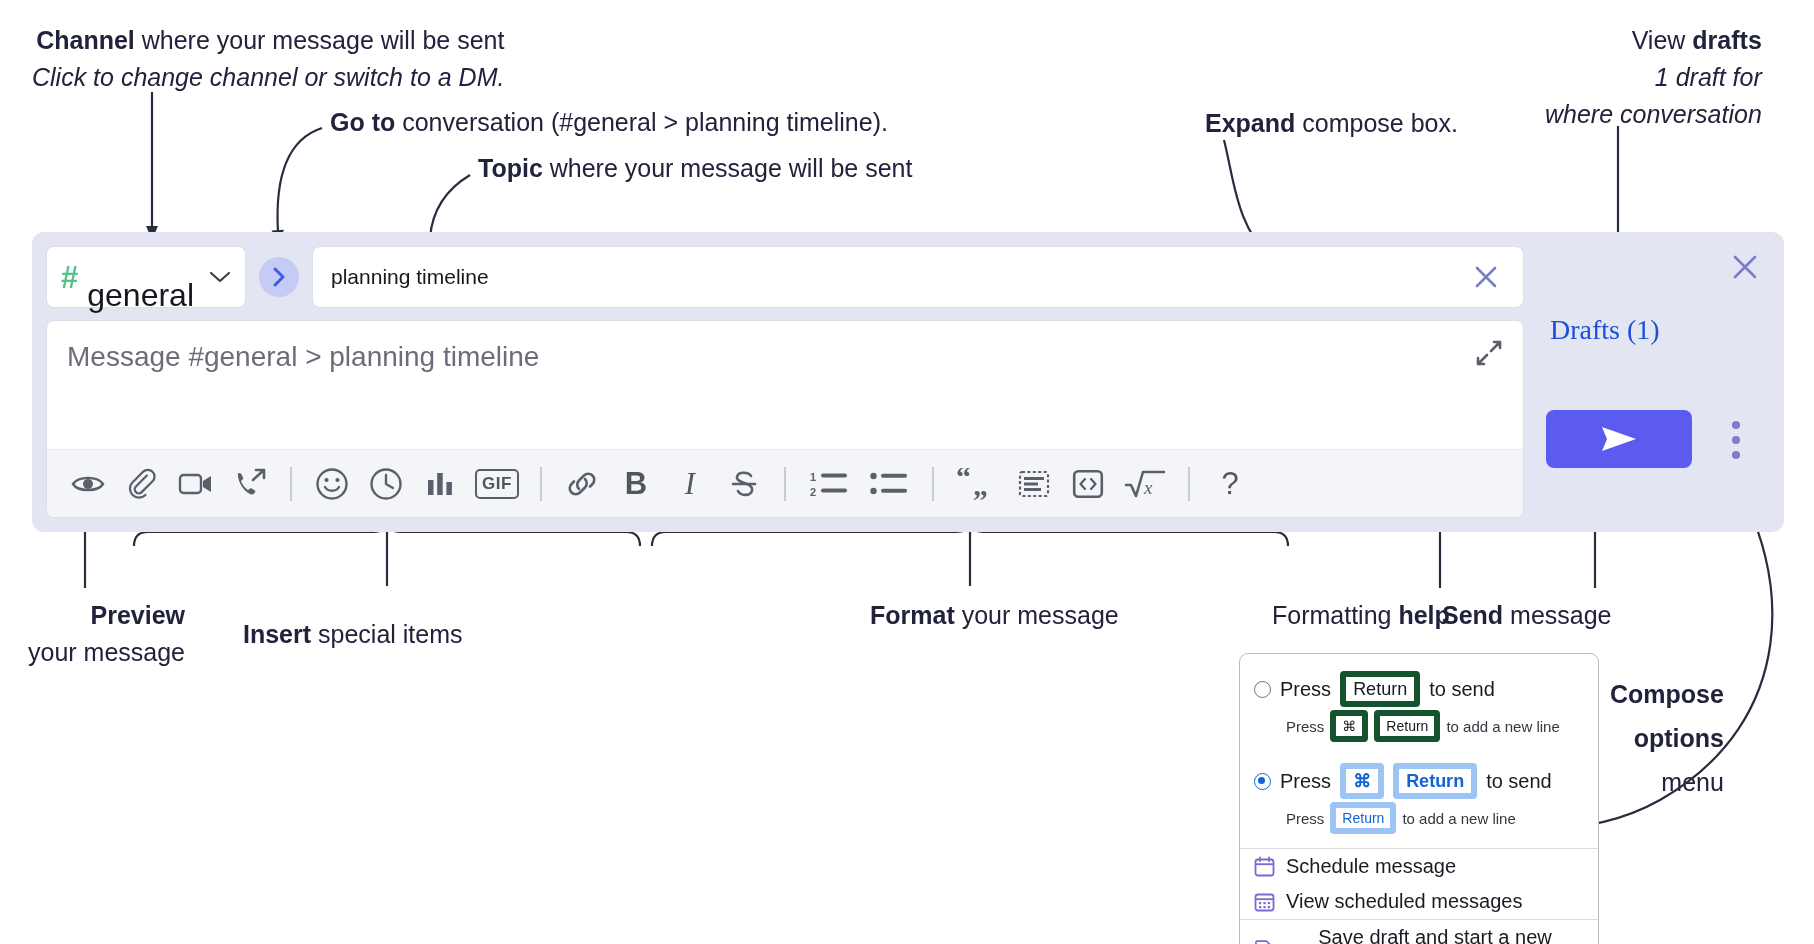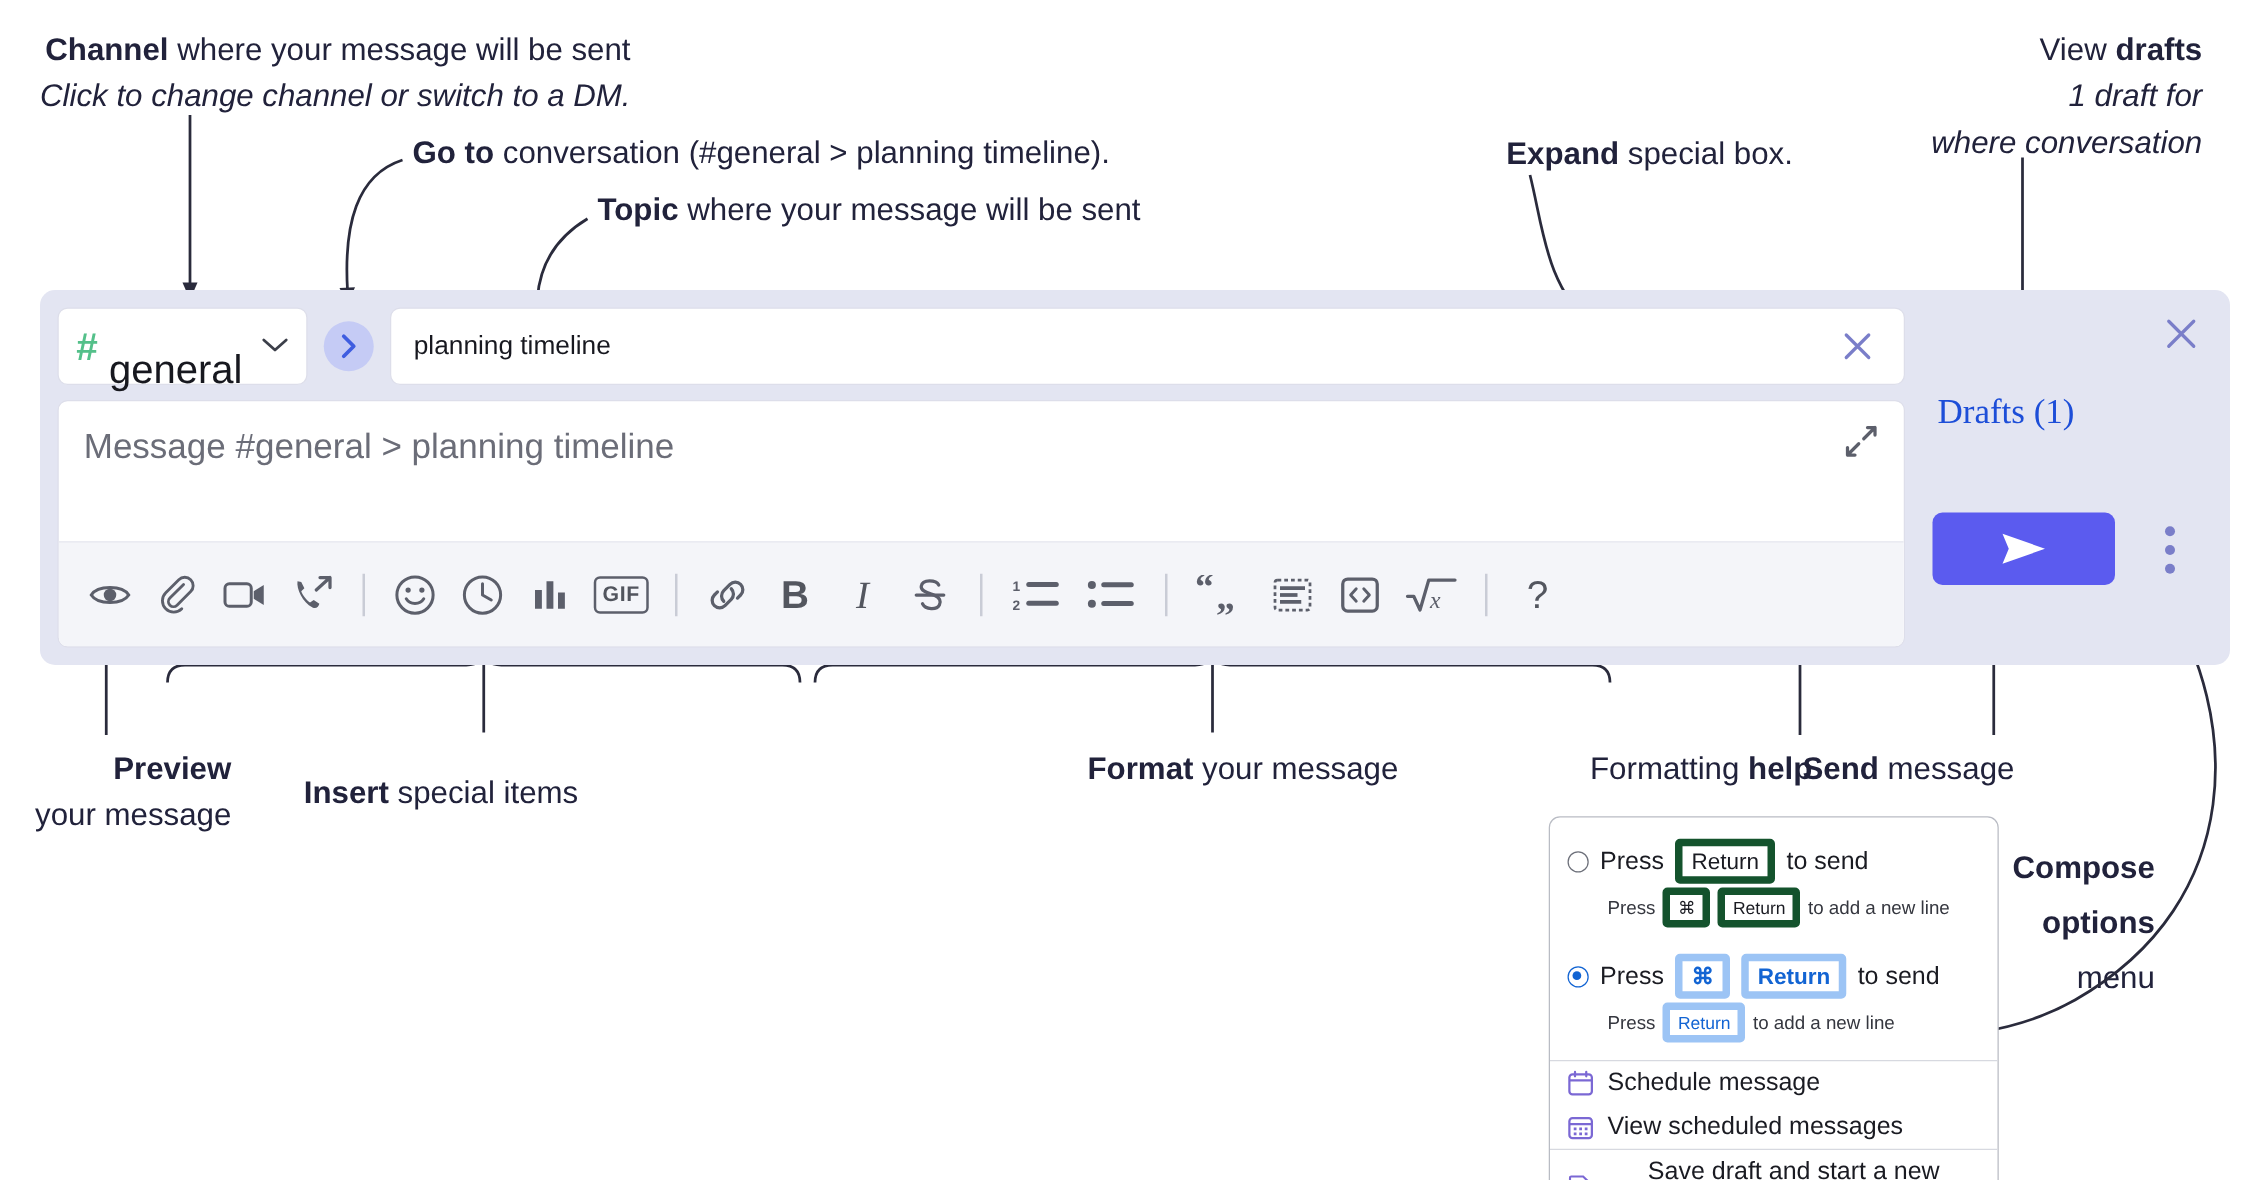--- a/index.html
+++ b/index.html
@@ -97,21 +97,21 @@
     font-size: 28px; color: #6b6d78;
   }
   .expand-btn {
     position: absolute; right: 14px; top: 12px;
     width: 40px; height: 40px;
     display: flex; align-items: center; justify-content: center;
   }
 
   .toolbar {
     position: absolute; left: 0; right: 0; bottom: 0;
-    height: 84px;
+    height: 68px;
     background: #f4f5f9;
     border-top: 1px solid #e6e7ef;
     display: flex; align-items: center;
     padding: 0 14px;
   }
   .tb {
     width: 54px; height: 54px;
     display: flex; align-items: center; justify-content: center;
     color: #5c5f6b;
     flex: 0 0 auto;
@@ -214,21 +214,21 @@
 
   <div class="anno" style="left:330px; top:104px;">
     <b>Go to</b><span> conversation (#general &gt; planning timeline).</span>
   </div>
 
   <div class="anno" style="left:478px; top:150px;">
     <b>Topic</b><span> where your message will be sent</span>
   </div>
 
   <div class="anno" style="left:1205px; top:105px;">
-    <b>Expand</b><span> special box.</span>
+    <b>Expand</b><span> compose box.</span>
   </div>
 
   <div class="anno" style="left:1545px; top:22px;">
     <span><span>View </span><b>drafts</b></span><br>
     <span class="it">1 draft for</span><br>
     <span class="it">where conversation</span>
   </div>
 
   <div class="anno" style="left:28px; top:597px;">
     <b>Preview</b><br>

